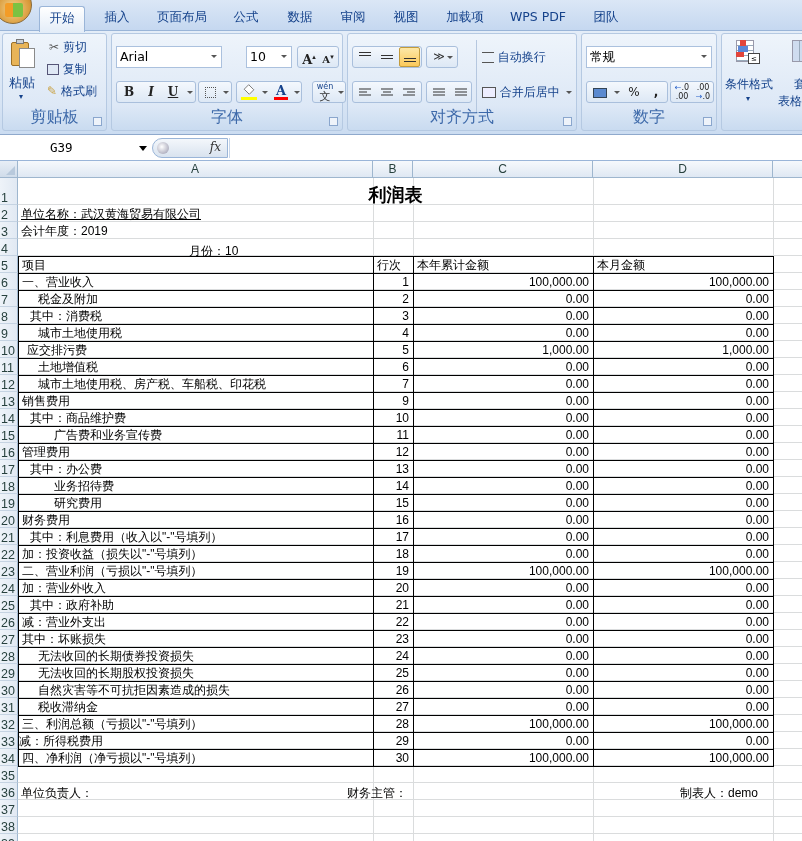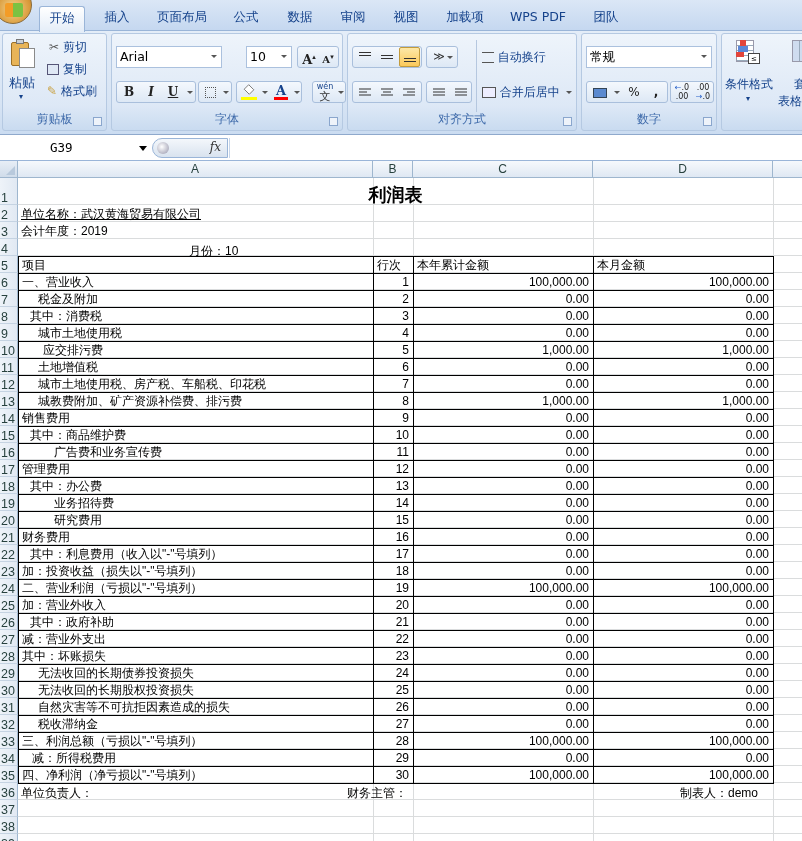--- a/index.html
+++ b/index.html
@@ -15,21 +15,21 @@
     background: linear-gradient(90deg, #f39c27 0 45%, #7cc242 45% 100%); border-radius: 2px; }
   .tab { position: absolute; top: 6px; height: 25px; line-height: 22px; font-size: 12.5px; color: #15428b; text-align: center; }
   .tab.active { background: linear-gradient(#ffffff, #e4edf8); border: 1px solid #9ab5d8; border-bottom: none;
     border-radius: 3px 3px 0 0; height: 26px; z-index: 2; }
 
   
   .ribbon { position: absolute; left: 0; top: 31px; width: 802px; height: 104px;
     background: linear-gradient(#e4edf8, #d7e4f4 70%, #cbdcf1); border-bottom: 1px solid #8fa9cc; }
   .group { position: absolute; top: 2px; height: 98px; border: 1px solid #b5c9e2; border-radius: 3px;
     background: linear-gradient(#eef4fb, #dde8f6 75%, #c9dbf0); }
-  .group-label { position: absolute; bottom: 2px; left: 0; right: 0; text-align: center; font-size: 12px; color: #3e6aaa; }
+  .group-label { position: absolute; bottom: 2px; left: 0; right: 0; text-align: center; font-size: 16px; color: #3e6aaa; }
   .launcher { position: absolute; bottom: 4px; right: 4px; width: 9px; height: 9px; border: 1px solid #8aa6cd; background: #eef3fa; }
 
   .btn-txt { position: absolute; font-size: 12px; color: #15428b; white-space: nowrap; }
   .paste-icon { position: absolute; left: 8px; top: 5px; width: 26px; height: 30px; }
   .clip-board { position: absolute; left: 0; top: 3px; width: 18px; height: 24px; background: #e8b458; border: 1px solid #9c7027; border-radius: 2px; }
   .clip-top { position: absolute; left: 5px; top: 0; width: 8px; height: 5px; background: #c9cfd6; border: 1px solid #777; }
   .clip-paper { position: absolute; left: 8px; top: 9px; width: 16px; height: 20px; background: #fff; border: 1px solid #8a8a8a; }
 
   .combo { position: absolute; height: 22px; background: #fff; border: 1px solid #abc1de; font-size: 12.5px; line-height: 20px; padding-left: 3px; color: #000; }
   .combo .arr { position: absolute; right: 4px; top: 8px; width: 0; height: 0; border-left: 3px solid transparent; border-right: 3px solid transparent; border-top: 3px solid #555; }
@@ -463,44 +463,38 @@
           <td class="num">0.00</td>
           <td class="num">0.00</td>
         </tr>
         <tr>
           <td style="padding-left: 19px;">城市土地使用税</td>
           <td class="num">4</td>
           <td class="num">0.00</td>
           <td class="num">0.00</td>
         </tr>
         <tr>
-          <td style="padding-left: 24px;">应交排污费</td>
+          <td style="padding-left: 8px;">应交排污费</td>
           <td class="num">5</td>
           <td class="num">1,000.00</td>
           <td class="num">1,000.00</td>
         </tr>
         <tr>
           <td style="padding-left: 19px;">土地增值税</td>
           <td class="num">6</td>
           <td class="num">0.00</td>
           <td class="num">0.00</td>
         </tr>
         <tr>
           <td style="padding-left: 19px;">城市土地使用税、房产税、车船税、印花税</td>
           <td class="num">7</td>
           <td class="num">0.00</td>
           <td class="num">0.00</td>
         </tr>
         <tr>
-          <td style="padding-left: 19px;">城教费附加、矿产资源补偿费、排污费</td>
-          <td class="num">8</td>
-          <td class="num">1,000.00</td>
-          <td class="num">1,000.00</td>
-        </tr>
-        <tr>
           <td style="padding-left: 3px;">销售费用</td>
           <td class="num">9</td>
           <td class="num">0.00</td>
           <td class="num">0.00</td>
         </tr>
         <tr>
           <td style="padding-left: 11px;">其中：商品维护费</td>
           <td class="num">10</td>
           <td class="num">0.00</td>
           <td class="num">0.00</td>
@@ -607,21 +601,21 @@
           <td class="num">0.00</td>
           <td class="num">0.00</td>
         </tr>
         <tr>
           <td style="padding-left: 3px;">三、利润总额（亏损以"-"号填列）</td>
           <td class="num">28</td>
           <td class="num">100,000.00</td>
           <td class="num">100,000.00</td>
         </tr>
         <tr>
-          <td style="padding-left: 13px;">减：所得税费用</td>
+          <td style="padding-left: 0;">减：所得税费用</td>
           <td class="num">29</td>
           <td class="num">0.00</td>
           <td class="num">0.00</td>
         </tr>
         <tr>
           <td style="padding-left: 3px;">四、净利润（净亏损以"-"号填列）</td>
           <td class="num">30</td>
           <td class="num">100,000.00</td>
           <td class="num">100,000.00</td>
         </tr>

